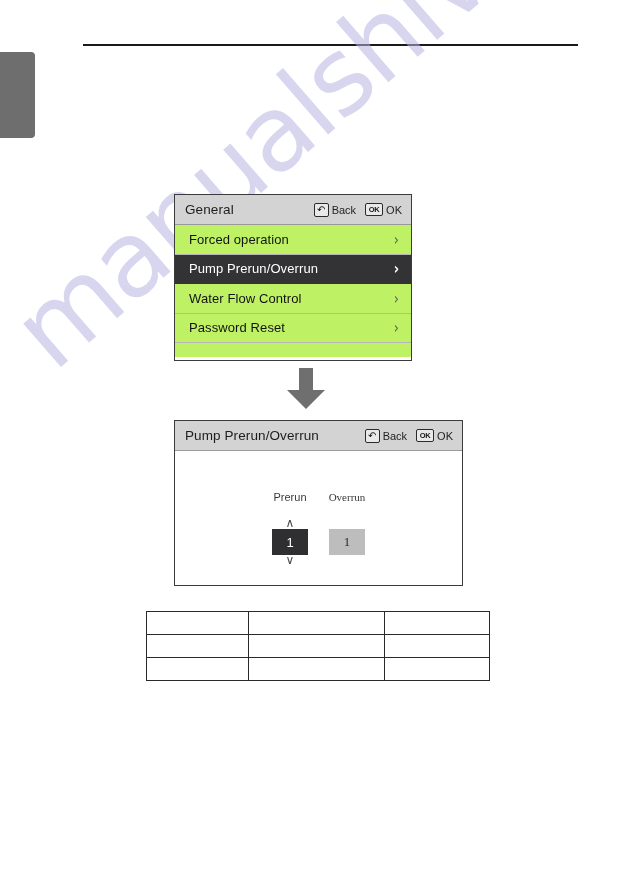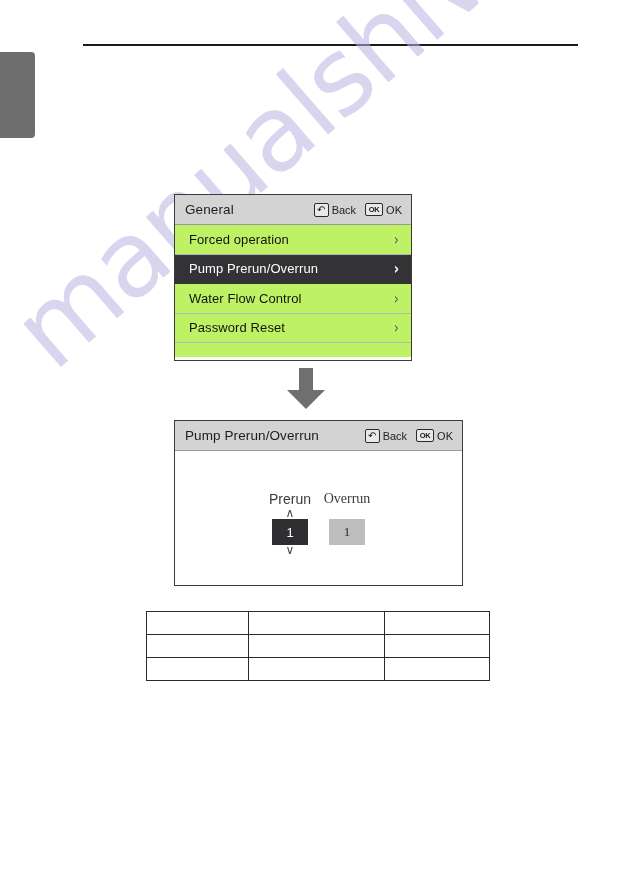--- a/index.html
+++ b/index.html
@@ -196,23 +196,23 @@
     display: flex;
     flex-direction: column;
     align-items: center;
     width: 49px;
   }
   .stepper-col.overrun {
     margin-left: 8px;
     font-family: Liberation Serif, serif;
   }
   .field-caption {
-    font-size: 14px;
+    font-size: 11px;
     color: #3a3a3a;
-    margin-bottom: 1px;
+    margin-bottom: 15px;
     white-space: nowrap;
   }
   .spin-arrow {
     font-family: "DejaVu Sans", sans-serif;
     font-size: 12px;
     line-height: 10px;
     color: #4a4a4a;
     height: 11px;
     display: block;
   }

